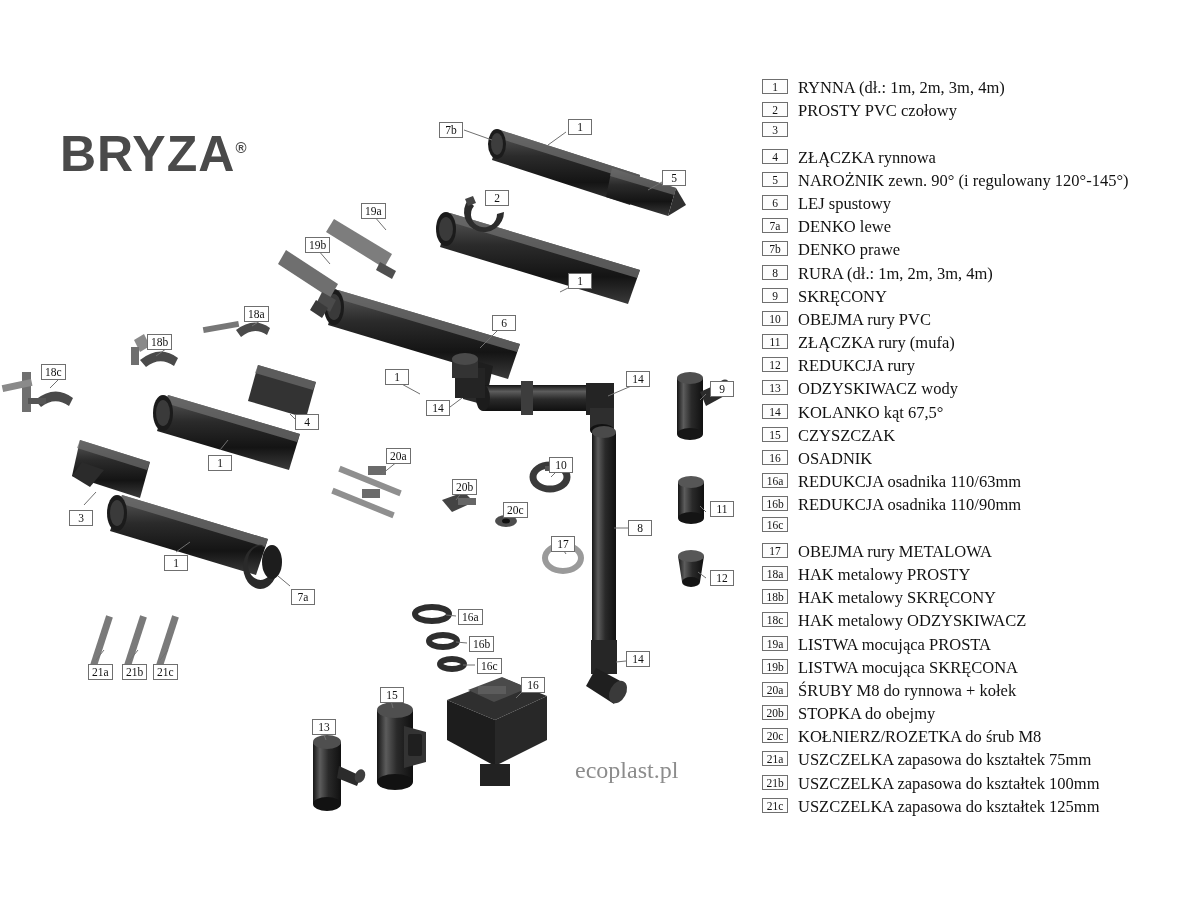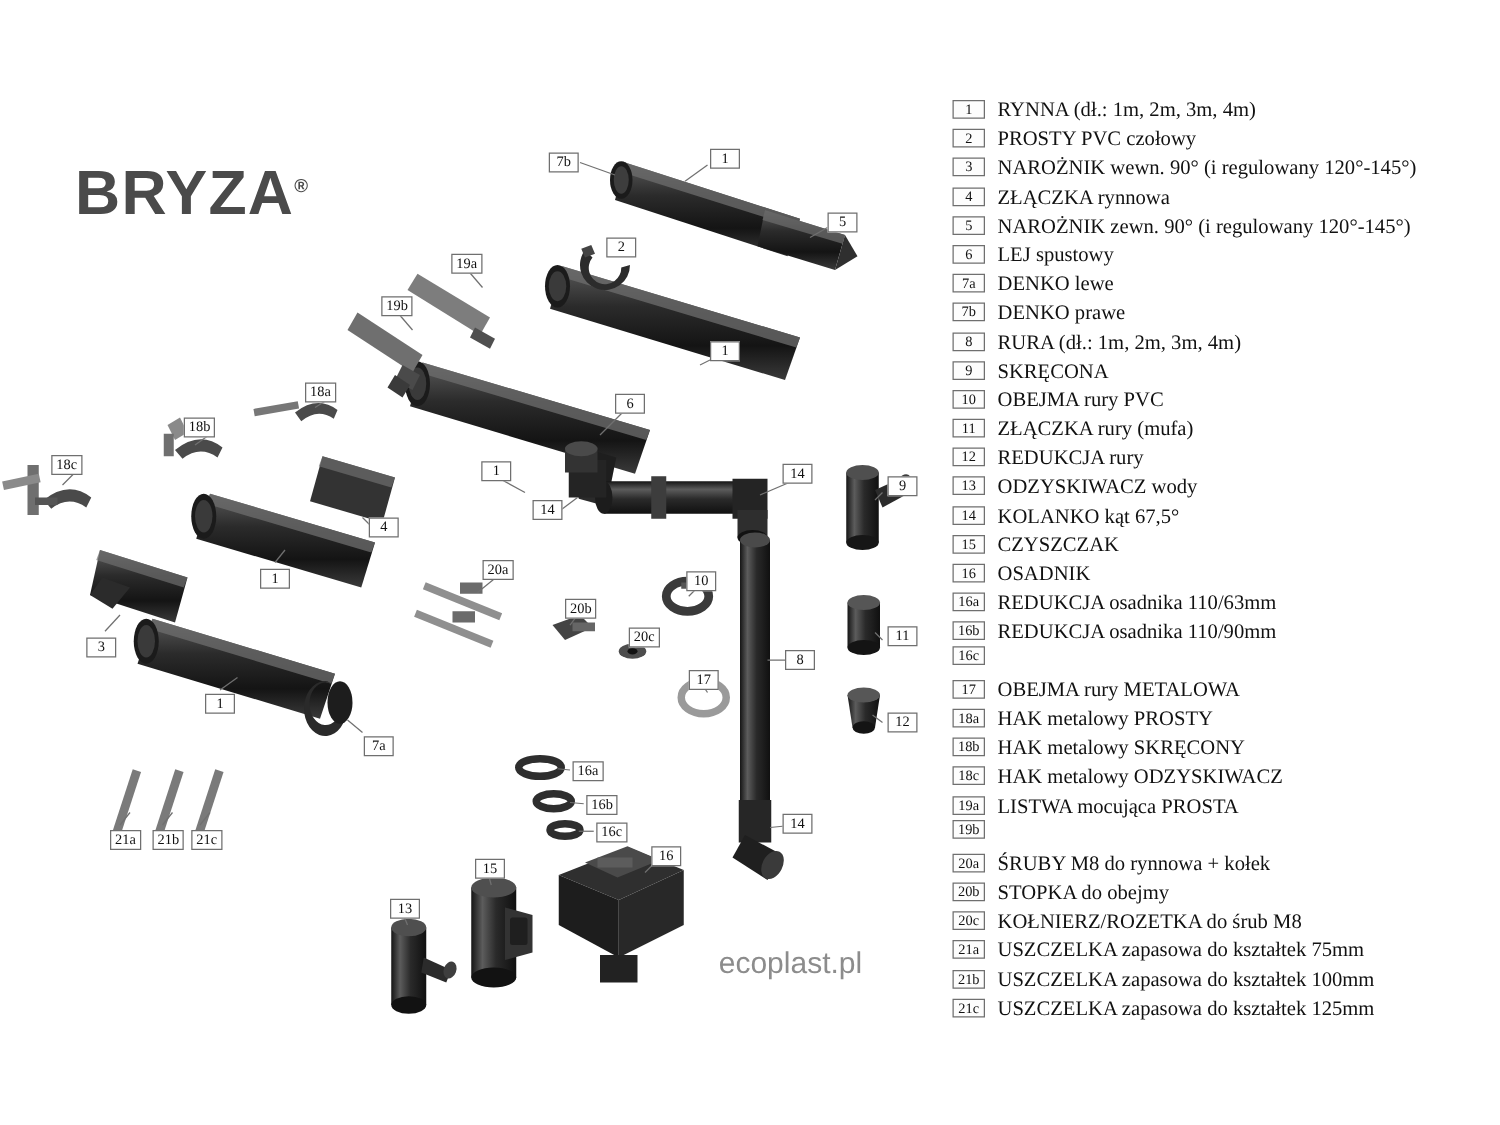--- a/index.html
+++ b/index.html
@@ -33,21 +33,21 @@
     font-size: 15px;
     vertical-align: super;
     font-weight: bold;
   }
 
   
   #watermark {
     position: absolute;
     left: 575px;
     top: 757px;
-    font-family: Liberation Sans, sans-serif;
+    font-family: Liberation Serif, serif;
     font-size: 24px;
     color: #8c8c8c;
     text-align: right;
   }
 
   
   #legend {
     position: absolute;
     left: 762px;
     top: 78px;
@@ -436,21 +436,20 @@
   <div class="legend-row">
       <span class="legend-num">1</span>
       <span class="legend-text">RYNNA (dł.: 1m, 2m, 3m, 4m)</span>
     </div>
   <div class="legend-row">
       <span class="legend-num">2</span>
       <span class="legend-text">PROSTY PVC czołowy</span>
     </div>
   <div class="legend-row">
       <span class="legend-num">3</span>
-      <span class="legend-text">NAROŻNIK wewn. 90° (i regulowany 120°-145°)</span>
     </div>
   <div class="legend-row">
       <span class="legend-num">4</span>
       <span class="legend-text">ZŁĄCZKA rynnowa</span>
     </div>
   <div class="legend-row">
       <span class="legend-num">5</span>
       <span class="legend-text">NAROŻNIK zewn. 90° (i regulowany 120°-145°)</span>
     </div>
   <div class="legend-row">
@@ -464,21 +463,21 @@
   <div class="legend-row">
       <span class="legend-num">7b</span>
       <span class="legend-text">DENKO prawe</span>
     </div>
   <div class="legend-row">
       <span class="legend-num">8</span>
       <span class="legend-text">RURA (dł.: 1m, 2m, 3m, 4m)</span>
     </div>
   <div class="legend-row">
       <span class="legend-num">9</span>
-      <span class="legend-text">SKRĘCONA</span>
+      <span class="legend-text">SKRĘCONY</span>
     </div>
   <div class="legend-row">
       <span class="legend-num">10</span>
       <span class="legend-text">OBEJMA rury PVC</span>
     </div>
   <div class="legend-row">
       <span class="legend-num">11</span>
       <span class="legend-text">ZŁĄCZKA rury (mufa)</span>
     </div>
   <div class="legend-row">
@@ -527,20 +526,21 @@
   <div class="legend-row">
       <span class="legend-num">18c</span>
       <span class="legend-text">HAK metalowy ODZYSKIWACZ</span>
     </div>
   <div class="legend-row">
       <span class="legend-num">19a</span>
       <span class="legend-text">LISTWA mocująca PROSTA</span>
     </div>
   <div class="legend-row">
       <span class="legend-num">19b</span>
+      <span class="legend-text">LISTWA mocująca SKRĘCONA</span>
     </div>
   <div class="legend-row">
       <span class="legend-num">20a</span>
       <span class="legend-text">ŚRUBY M8 do rynnowa + kołek</span>
     </div>
   <div class="legend-row">
       <span class="legend-num">20b</span>
       <span class="legend-text">STOPKA do obejmy</span>
     </div>
   <div class="legend-row">

